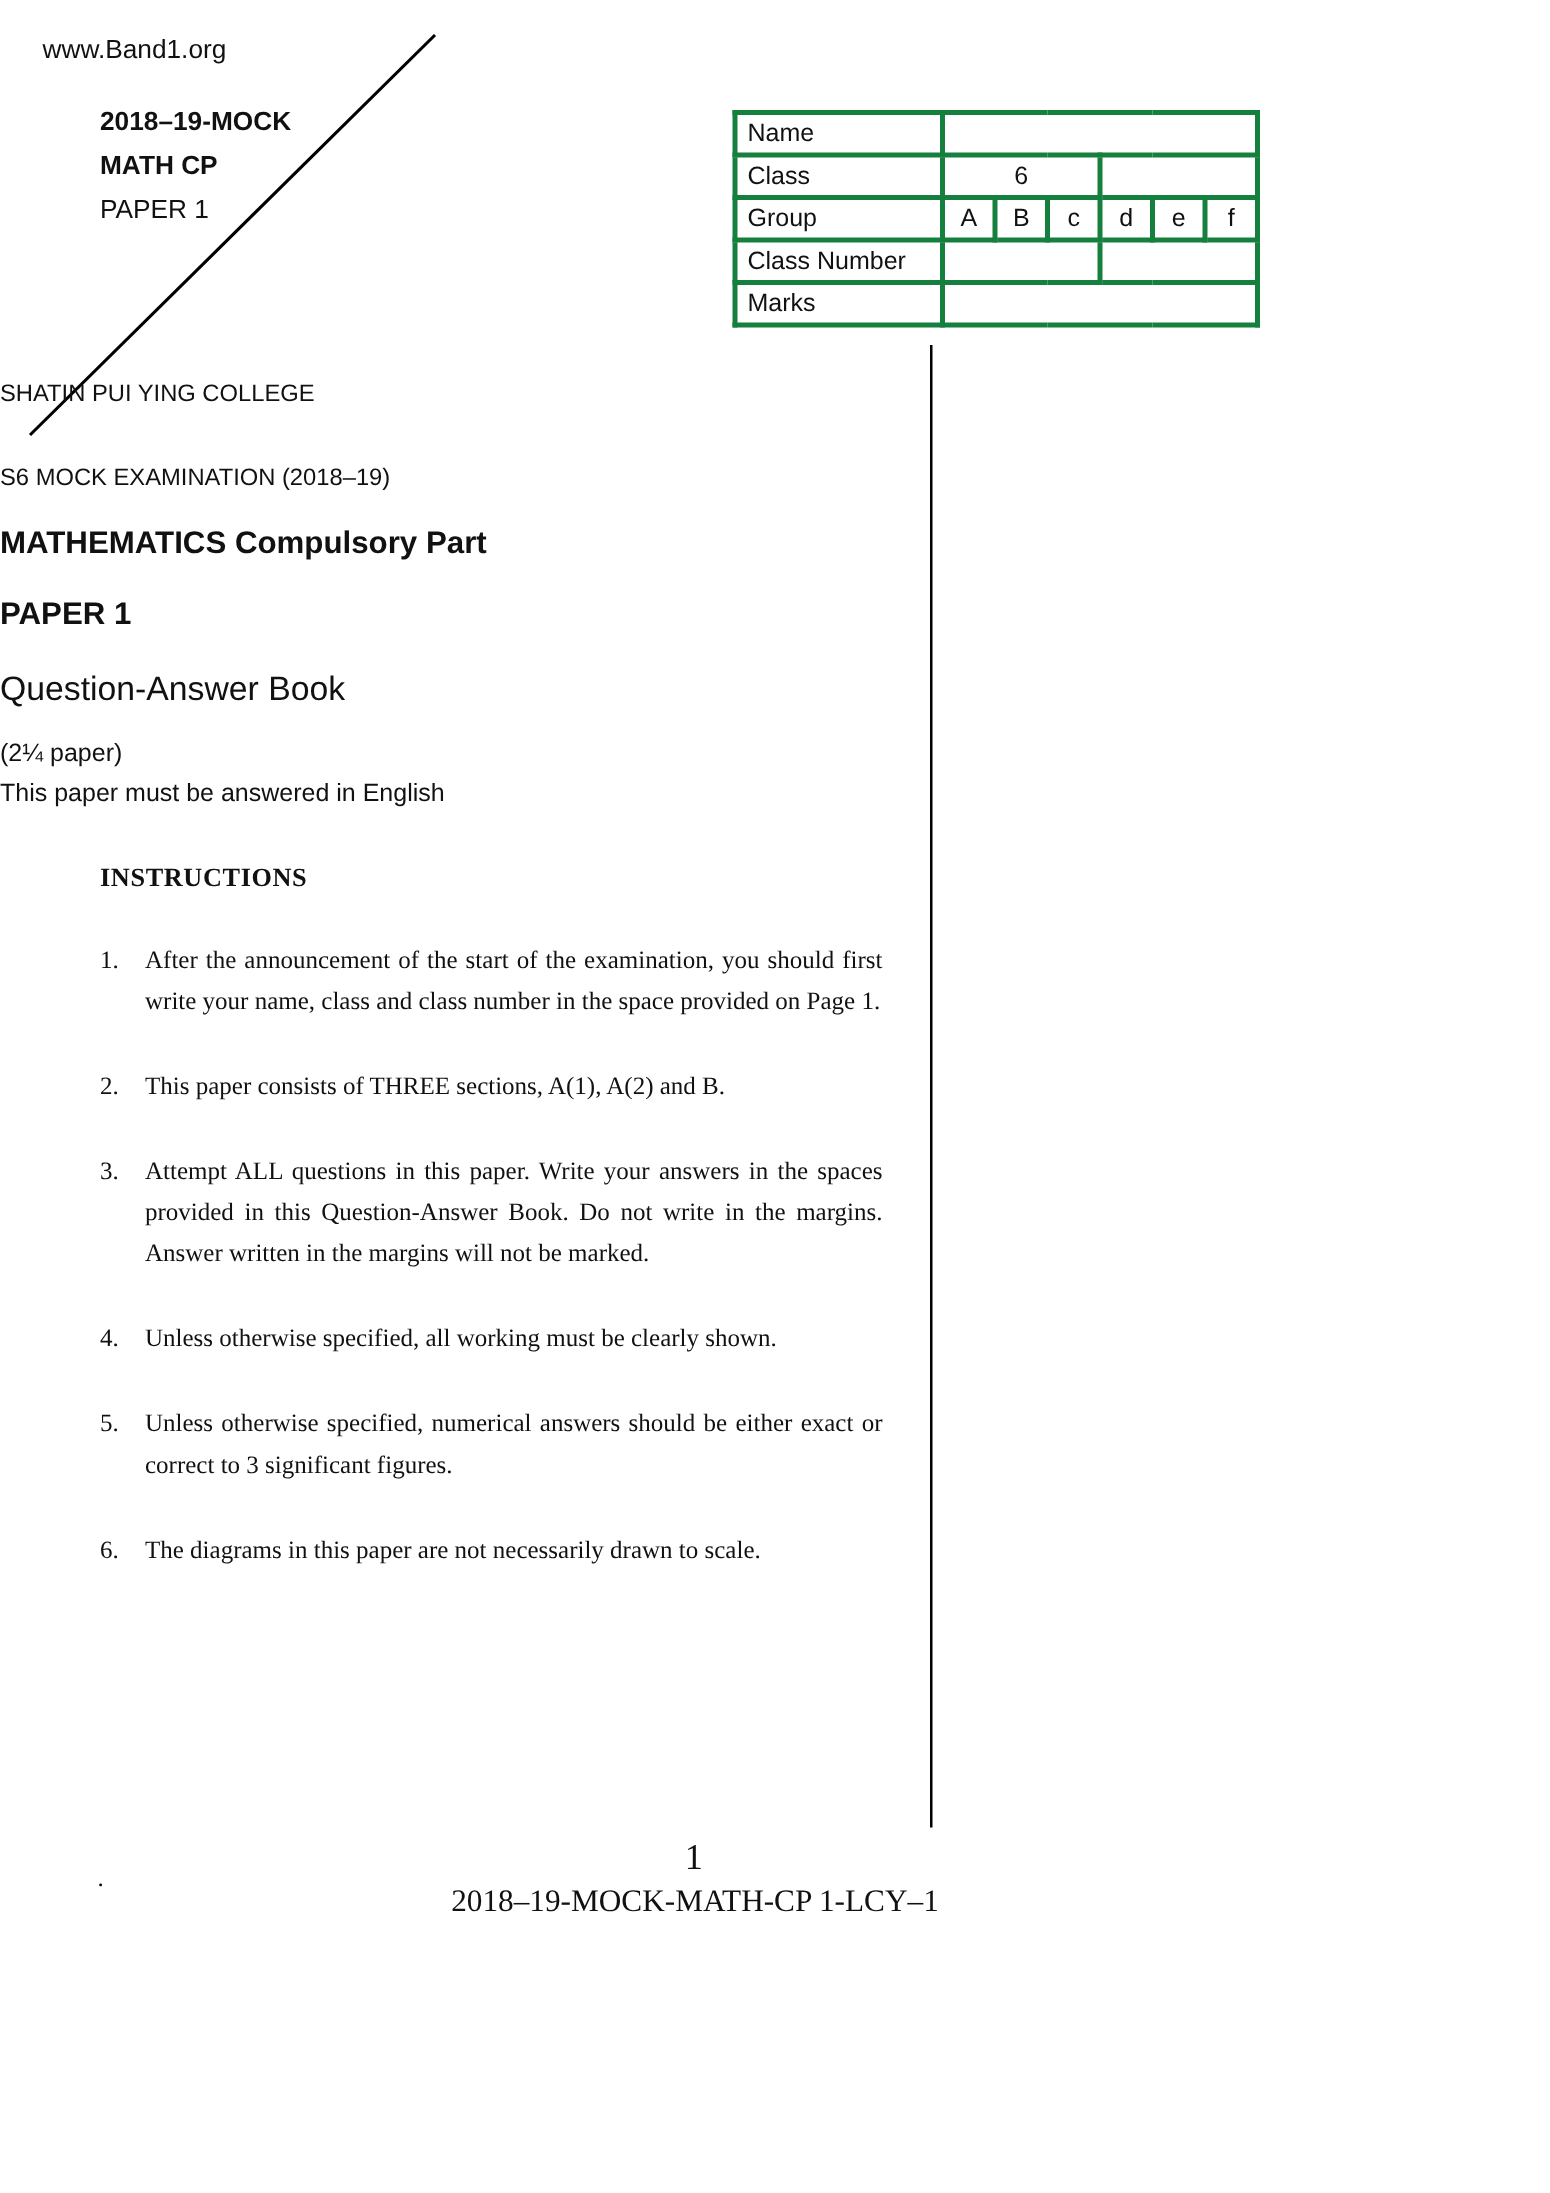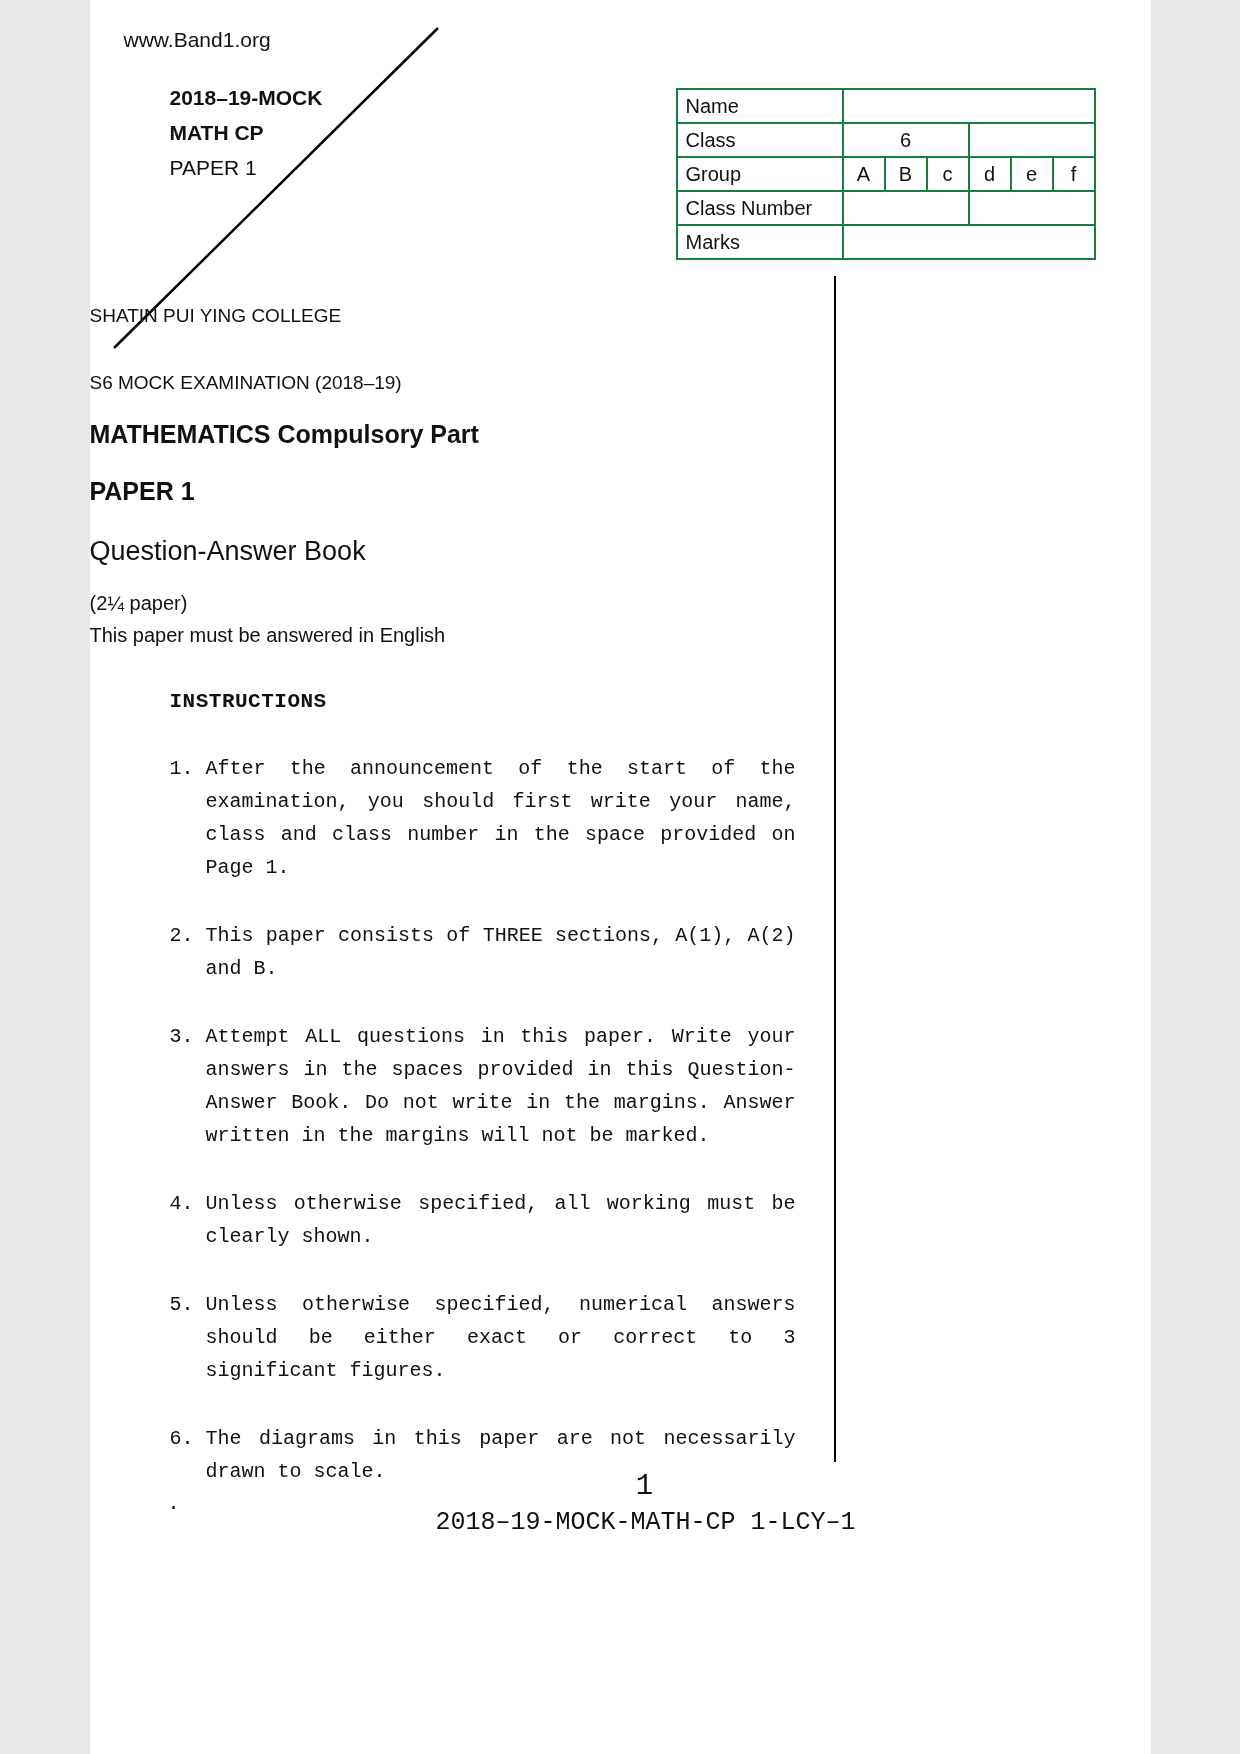--- a/index.html
+++ b/index.html
@@ -1,27 +1,27 @@
 <!DOCTYPE html>
 <html><head>
 <meta charset="utf-8">
 <style>
   * { box-sizing: border-box; margin: 0; padding: 0; }
   html, body { background: #e8e8e8; }
   .page {
     position: relative;
-    width: 1061px;
+    width: 1240px;
     height: 1754px;
     margin: 0 auto;
     background: #ffffff;
     font-family: "Liberation Sans", sans-serif;
     color: #111111;
     overflow: hidden;
   }
-  .serif { font-family: Liberation Mono, monospace; }
+  .serif { font-family: Liberation Serif, serif; }
 
   .watermark {
     position: absolute;
     left: 34px; top: 28px;
     font-size: 21px;
   }
 
   .corner-label {
     position: absolute;
     left: 80px; top: 80px;
@@ -36,21 +36,21 @@
   }
 
   table.info-table {
     position: absolute;
     left: 586px; top: 88px;
     border-collapse: collapse;
     table-layout: fixed;
     font-size: 20px;
   }
   table.info-table td {
-    border: 2px solid #15803d;
+    border: 4px solid #15803d;
     height: 34px;
     padding: 0 8px;
     vertical-align: middle;
     white-space: nowrap;
   }
   table.info-table td.lbl { width: 166px; }
   table.info-table td.opt { width: 42px; text-align: center; padding: 0; }
   table.info-table td.val { text-align: center; padding: 0; }
 
   .content-col {

